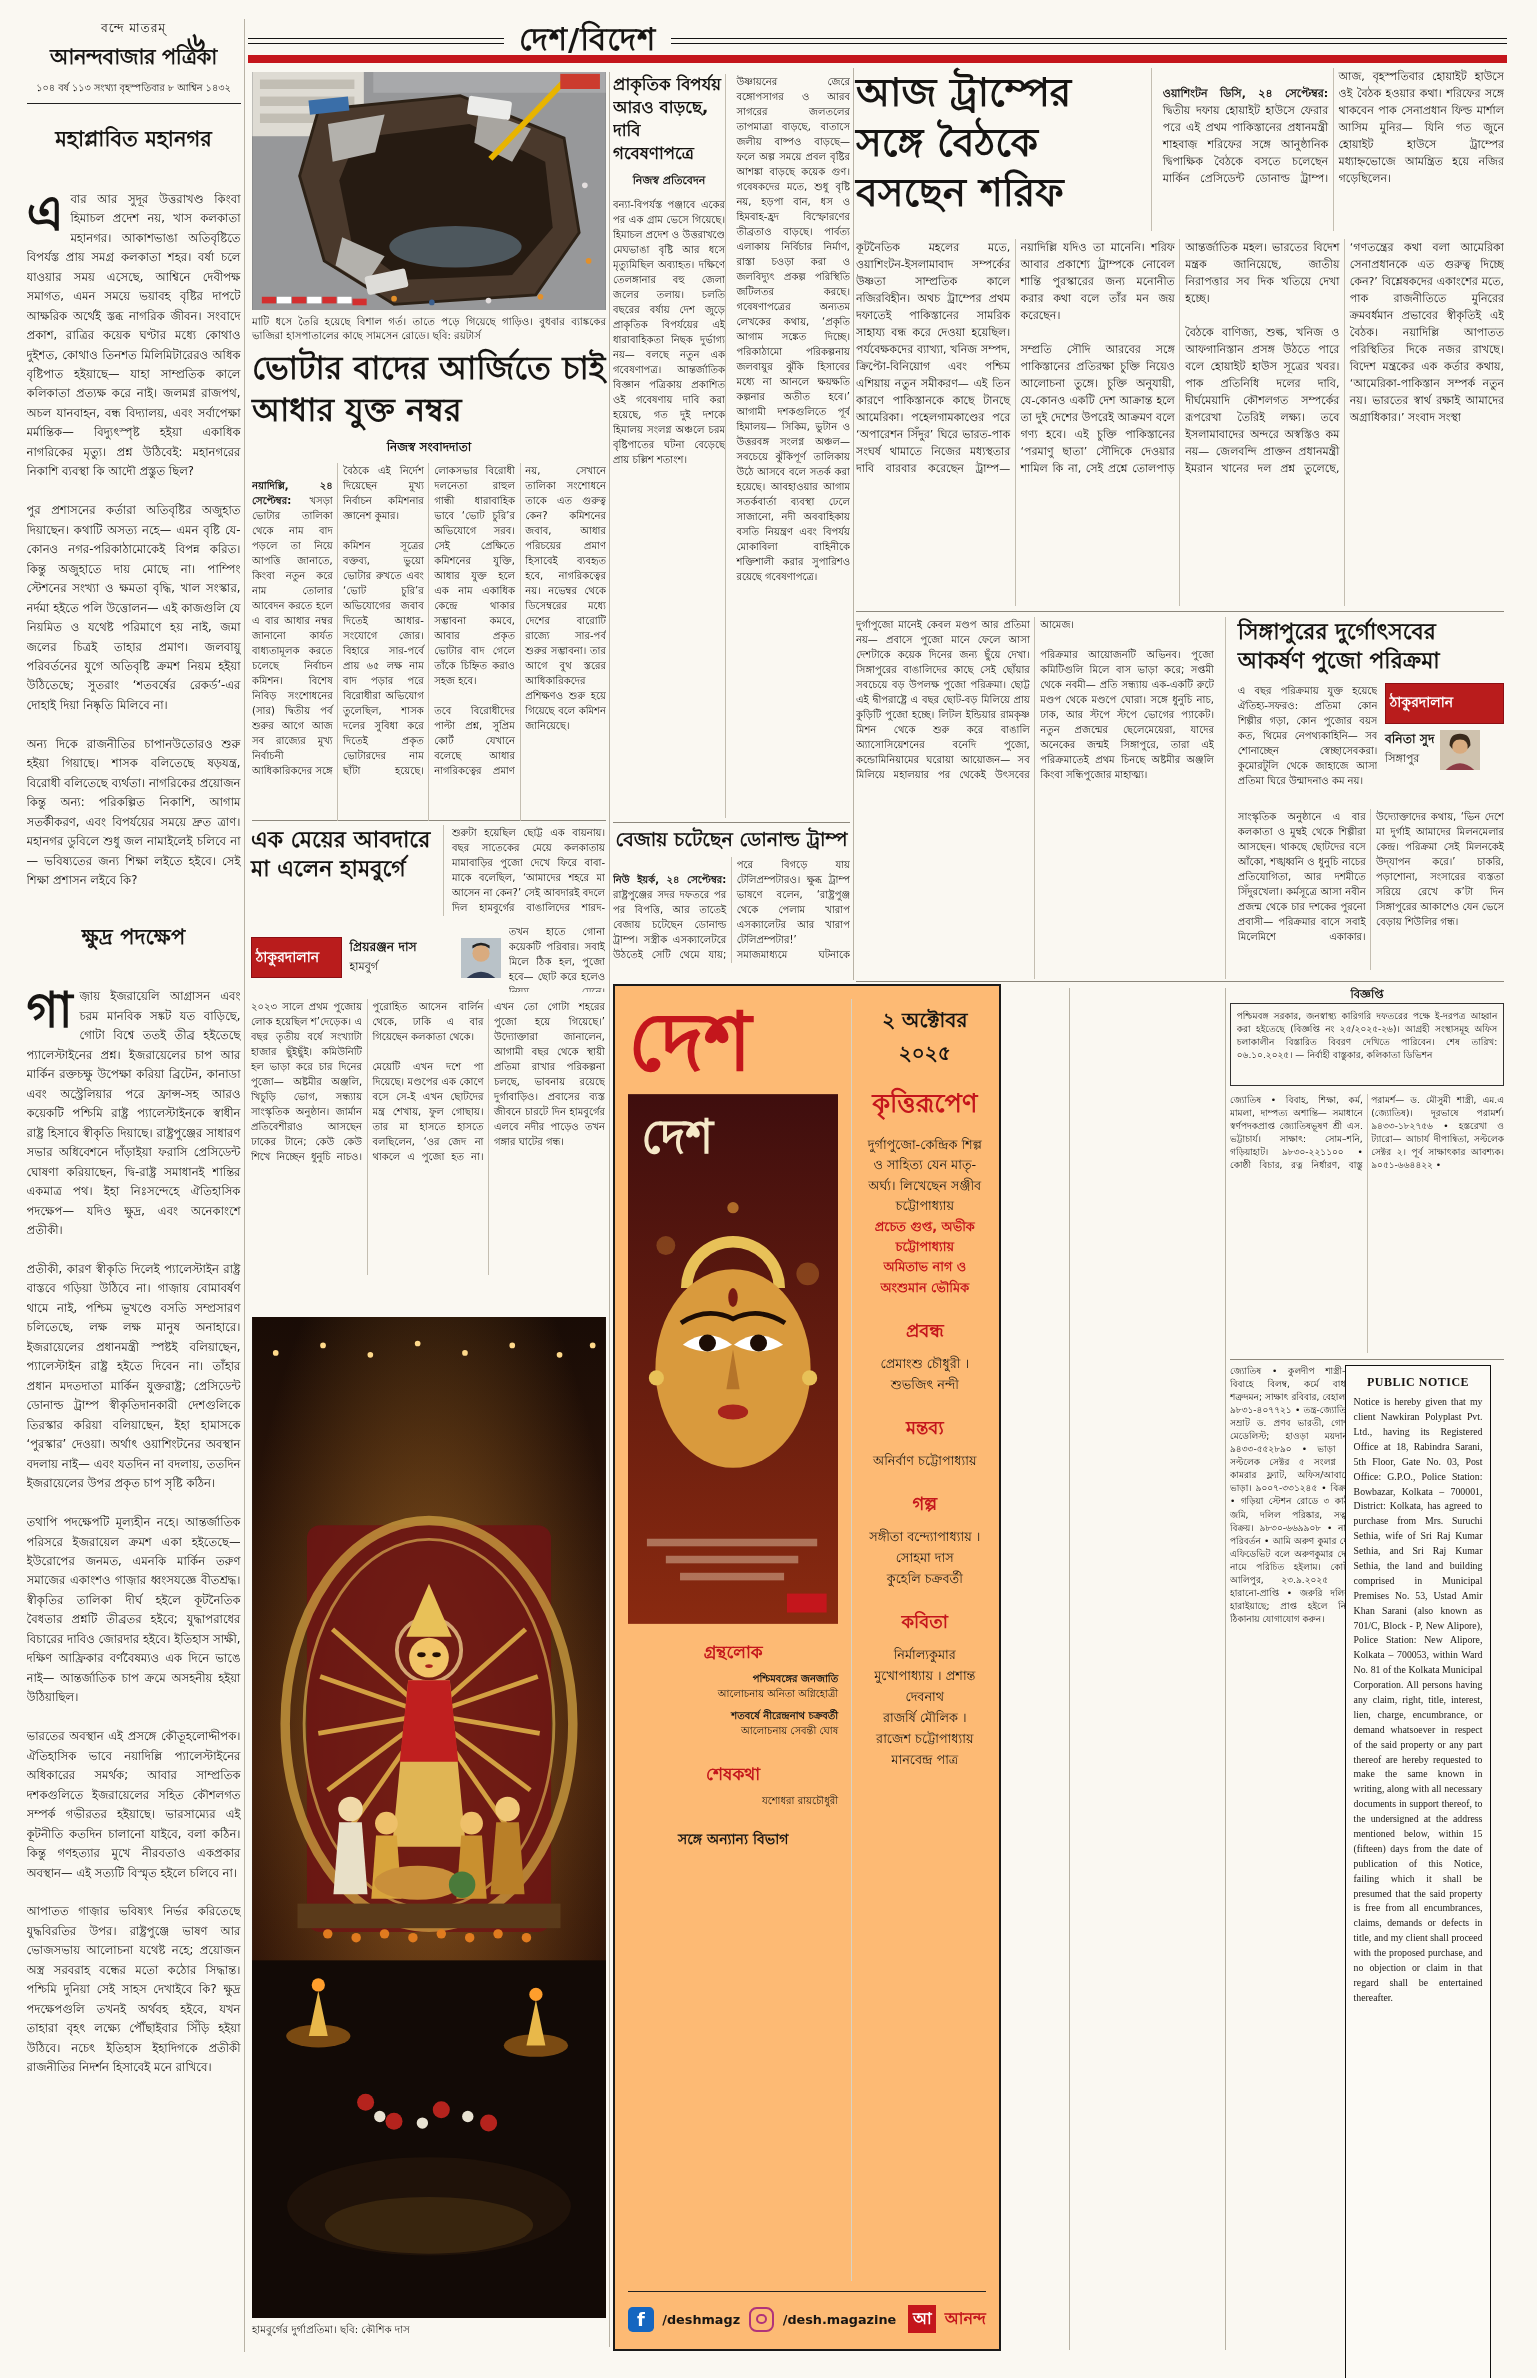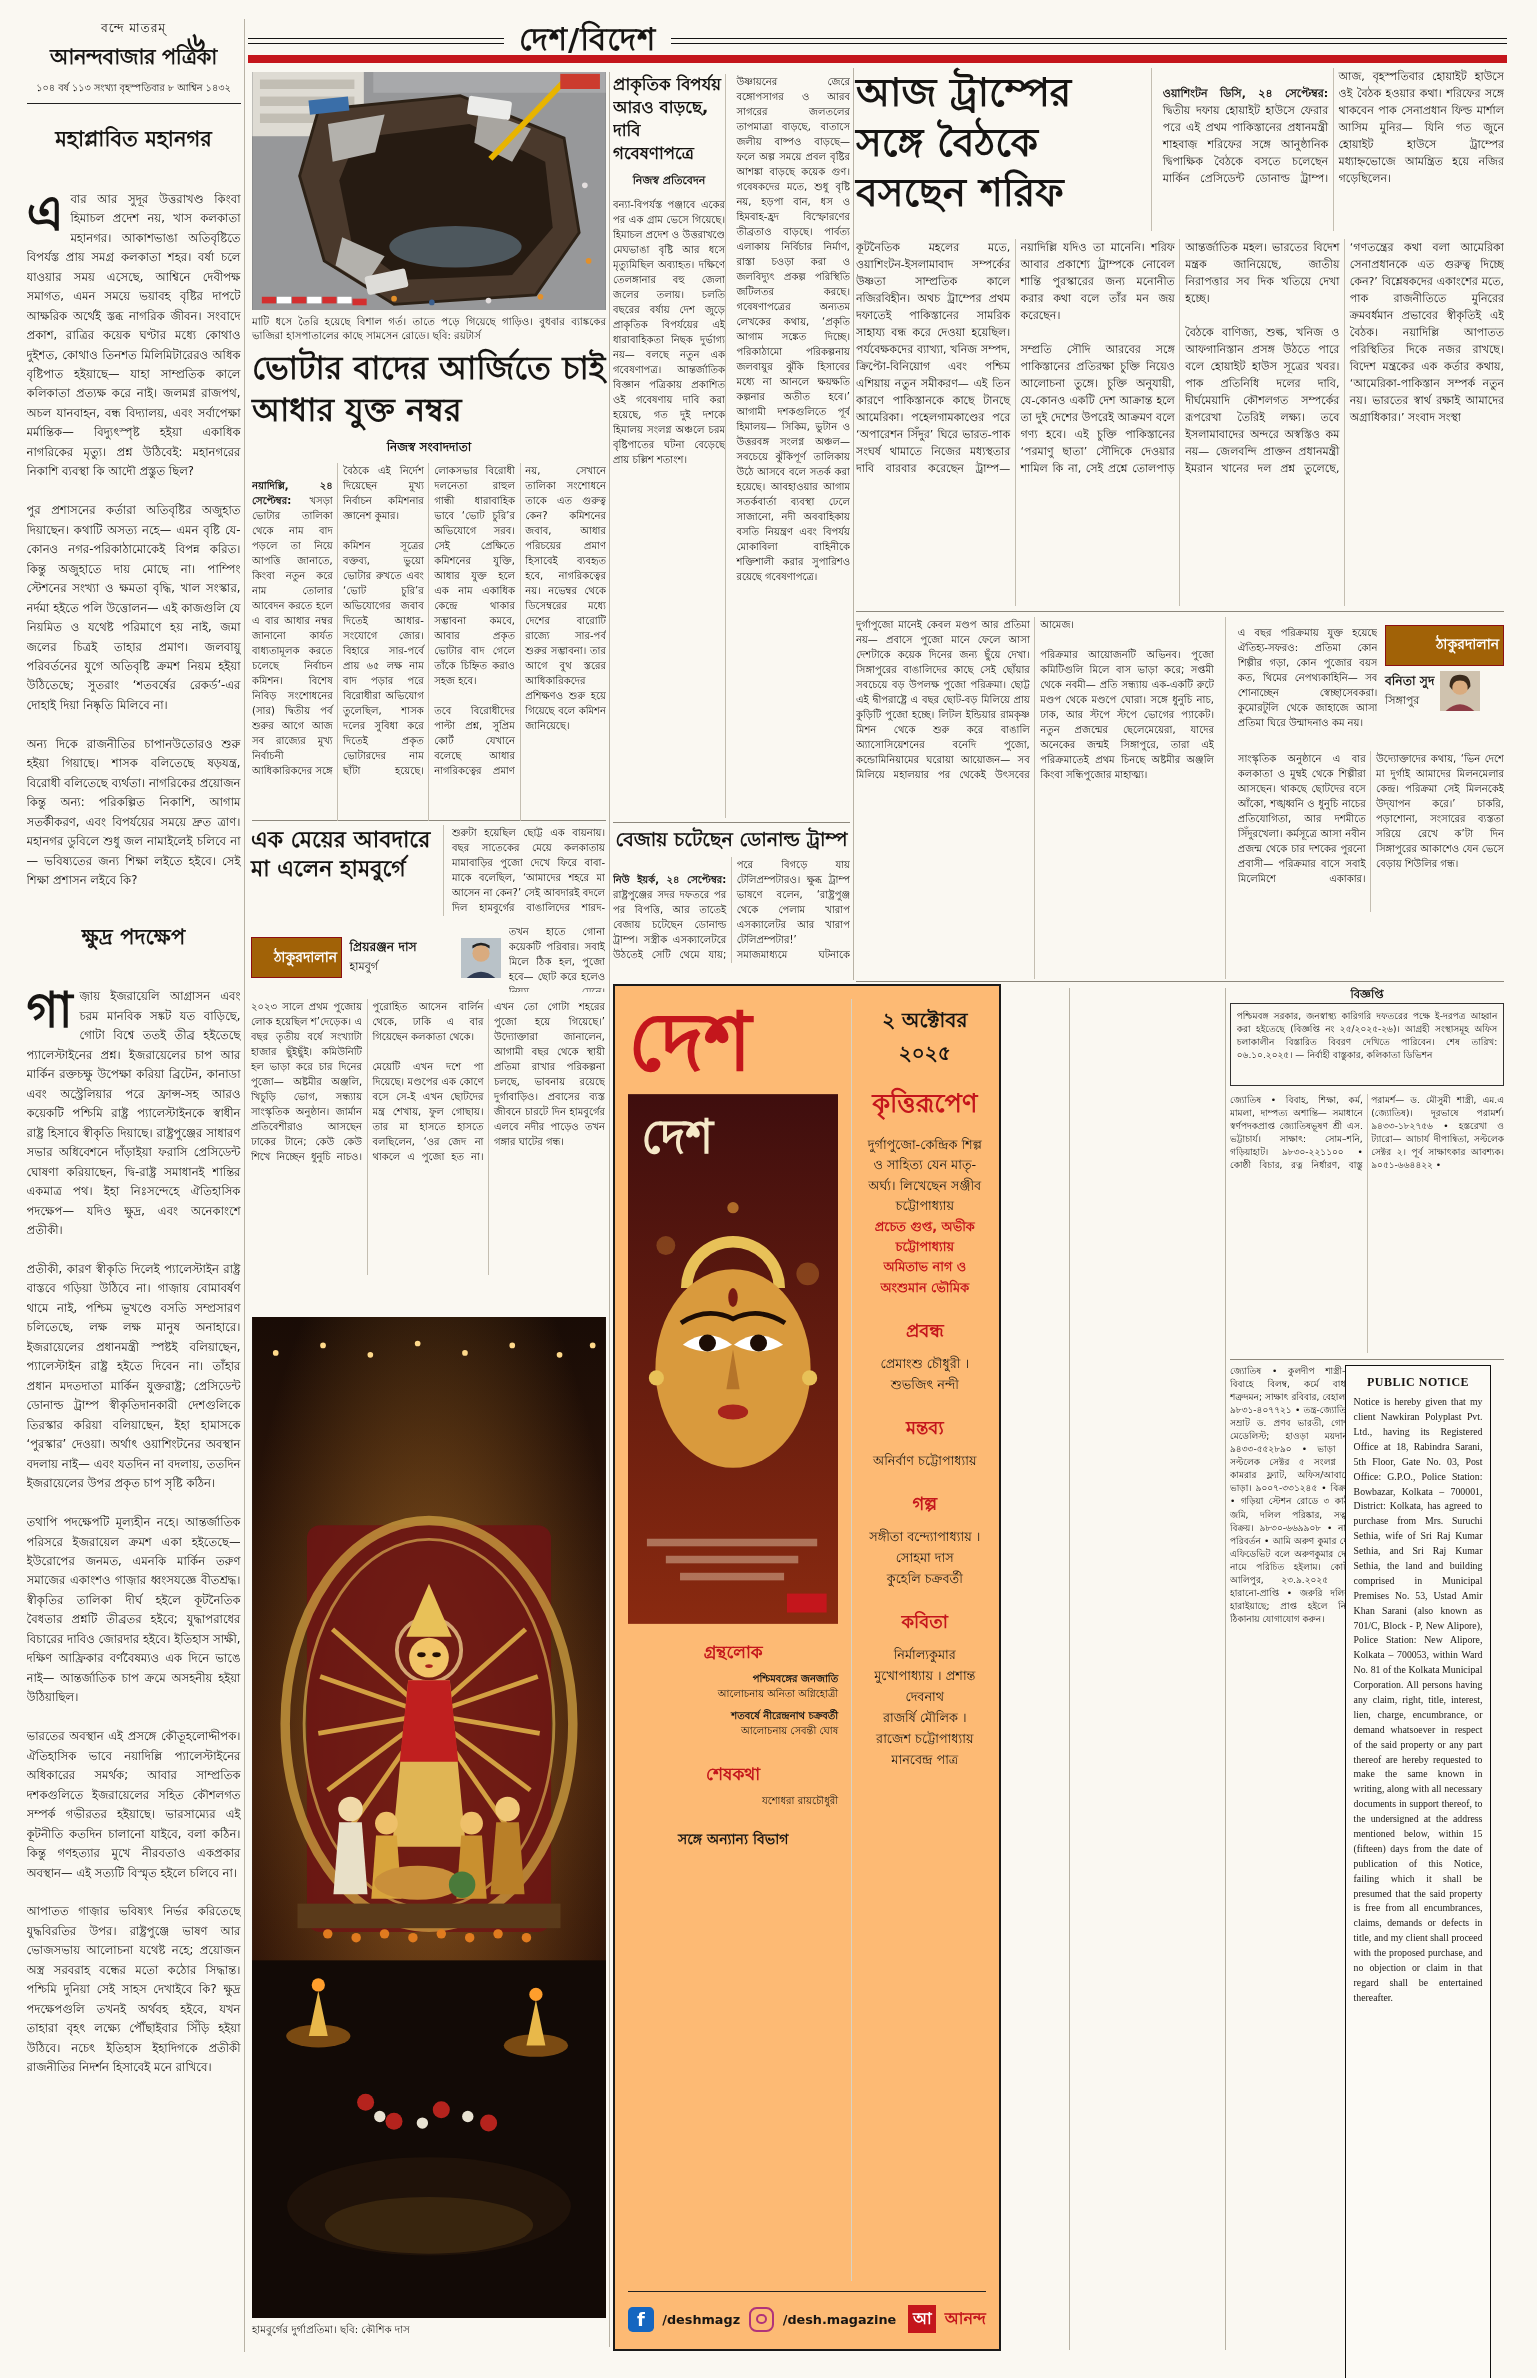--- a/index.html
+++ b/index.html
@@ -45,21 +45,21 @@
   .caption { font-size:10.2px; line-height:1.42; text-align:justify; margin-top:4.7px; white-space:pre-line; }
 
   
   .h-voter { font-size:32px; font-weight:800; line-height:1.3; }
   .h-sm { font-size:16.6px; font-weight:800; line-height:1.38; }
   .h-xl { font-size:39px; font-weight:800; line-height:1.28; }
   .h-md { font-size:22px; font-weight:800; line-height:1.32; }
   .h-tr { font-size:19px; font-weight:800; line-height:1.3; text-align:center; }
 
   
-  .badge { background:#a16207; color:#fff; font-weight:800; text-align:right; font-size:14px;
+  .badge { background:#b91c1c; color:#fff; font-weight:800; text-align:left; font-size:14px;
            padding:7.6px 3.8px; border:0.9px solid #8c0f14; }
   .author-name { font-weight:800; font-size:12.3px; }
   .author-place { font-size:11px; }
 
   
   .ad { left:613px; top:984px; width:388px; height:1367px; border:2.8px solid #1b1b1b;
         background:#fdba74; padding:13.2px 13.2px 9.5px; display:flex; flex-direction:column; }
   .ad-cols { flex:1; display:flex; gap:13.2px; overflow:hidden; }
   .ad-left { width:210px; display:flex; flex-direction:column; }
   .ad-right { flex:1; text-align:center; border-left:0.9px solid #d8d2c4; padding-left:11.4px; }
@@ -227,20 +227,21 @@
 সম্প্রতি সৌদি আরবের সঙ্গে পাকিস্তানের প্রতিরক্ষা চুক্তি নিয়েও আলোচনা তুঙ্গে। চুক্তি অনুযায়ী, যে-কোনও একটি দেশ আক্রান্ত হলে তা দুই দেশের উপরেই আক্রমণ বলে গণ্য হবে। এই চুক্তি পাকিস্তানের ‘পরমাণু ছাতা’ সৌদিকে দেওয়ার শামিল কি না, সেই প্রশ্নে তোলপাড় আন্তর্জাতিক মহল। ভারতের বিদেশ মন্ত্রক জানিয়েছে, জাতীয় নিরাপত্তার সব দিক খতিয়ে দেখা হচ্ছে।
 
 বৈঠকে বাণিজ্য, শুল্ক, খনিজ ও আফগানিস্তান প্রসঙ্গ উঠতে পারে বলে হোয়াইট হাউস সূত্রের খবর। পাক প্রতিনিধি দলের দাবি, দীর্ঘমেয়াদি কৌশলগত সম্পর্কের রূপরেখা তৈরিই লক্ষ্য। তবে ইসলামাবাদের অন্দরে অস্বস্তিও কম নয়— জেলবন্দি প্রাক্তন প্রধানমন্ত্রী ইমরান খানের দল প্রশ্ন তুলেছে, ‘গণতন্ত্রের কথা বলা আমেরিকা সেনাপ্রধানকে এত গুরুত্ব দিচ্ছে কেন?’ বিশ্লেষকদের একাংশের মতে, পাক রাজনীতিতে মুনিরের ক্রমবর্ধমান প্রভাবের স্বীকৃতিই এই বৈঠক। নয়াদিল্লি আপাতত পরিস্থিতির দিকে নজর রাখছে। বিদেশ মন্ত্রকের এক কর্তার কথায়, ‘আমেরিকা-পাকিস্তান সম্পর্ক নতুন নয়। ভারতের স্বার্থ রক্ষাই আমাদের অগ্রাধিকার।’ সংবাদ সংস্থা</div>
   </div>
 
   <div class="abs" style="left:856px;top:617px;width:648px;height:362px;display:flex;gap:11.4px">
     <div class="bt bt-sm cols-2" style="width:358px;height:362px">দুর্গাপুজো মানেই কেবল মণ্ডপ আর প্রতিমা নয়— প্রবাসে পুজো মানে ফেলে আসা দেশটাকে কয়েক দিনের জন্য ছুঁয়ে দেখা। সিঙ্গাপুরের বাঙালিদের কাছে সেই ছোঁয়ার সবচেয়ে বড় উপলক্ষ পুজো পরিক্রমা। ছোট্ট এই দ্বীপরাষ্ট্রে এ বছর ছোট-বড় মিলিয়ে প্রায় কুড়িটি পুজো হচ্ছে। লিটল ইন্ডিয়ার রামকৃষ্ণ মিশন থেকে শুরু করে বাঙালি অ্যাসোসিয়েশনের বনেদি পুজো, কন্ডোমিনিয়ামের ঘরোয়া আয়োজন— সব মিলিয়ে মহালয়ার পর থেকেই উৎসবের আমেজ।
 
 পরিক্রমার আয়োজনটি অভিনব। পুজো কমিটিগুলি মিলে বাস ভাড়া করে; সপ্তমী থেকে নবমী— প্রতি সন্ধ্যায় এক-একটি রুটে মণ্ডপ থেকে মণ্ডপে ঘোরা। সঙ্গে ধুনুচি নাচ, ঢাক, আর স্টপে স্টপে ভোগের প্যাকেট। নতুন প্রজন্মের ছেলেমেয়েরা, যাদের অনেকের জন্মই সিঙ্গাপুরে, তারা এই পরিক্রমাতেই প্রথম চিনছে অষ্টমীর অঞ্জলি কিংবা সন্ধিপুজোর মাহাত্ম্য।</div>
     <div style="flex:1;border-left:0.9px solid #c4beb1;padding-left:11.4px;overflow:hidden">
+      <div class="h-md">সিঙ্গাপুরের দুর্গোৎসবের আকর্ষণ পুজো পরিক্রমা</div>
       <div style="display:flex;gap:7.6px;margin-top:7.6px">
         <div class="bt bt-sm" style="flex:1;height:121px">এ বছর পরিক্রমায় যুক্ত হয়েছে ঐতিহ্য-সফরও: প্রতিমা কোন শিল্পীর গড়া, কোন পুজোর বয়স কত, থিমের নেপথ্যকাহিনি— সব শোনাচ্ছেন স্বেচ্ছাসেবকরা। কুমোরটুলি থেকে জাহাজে আসা প্রতিমা ঘিরে উন্মাদনাও কম নয়।</div>
         <div style="width:119px">
           <div class="badge">ঠাকুরদালান</div>
           <div style="display:flex;gap:5.7px;margin-top:5.7px;align-items:center">
             <div>
               <div class="author-name">বনিতা সুদ</div>
               <div class="author-place">সিঙ্গাপুর</div>
             </div>
             <svg width="40" height="40" viewBox="0 0 42 42">

